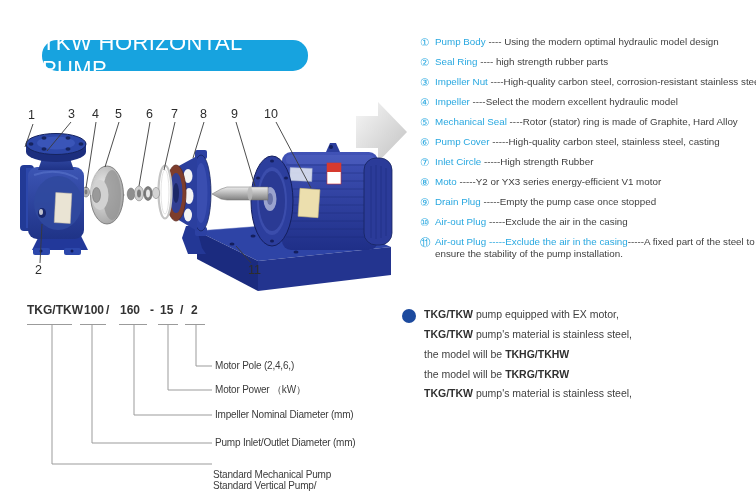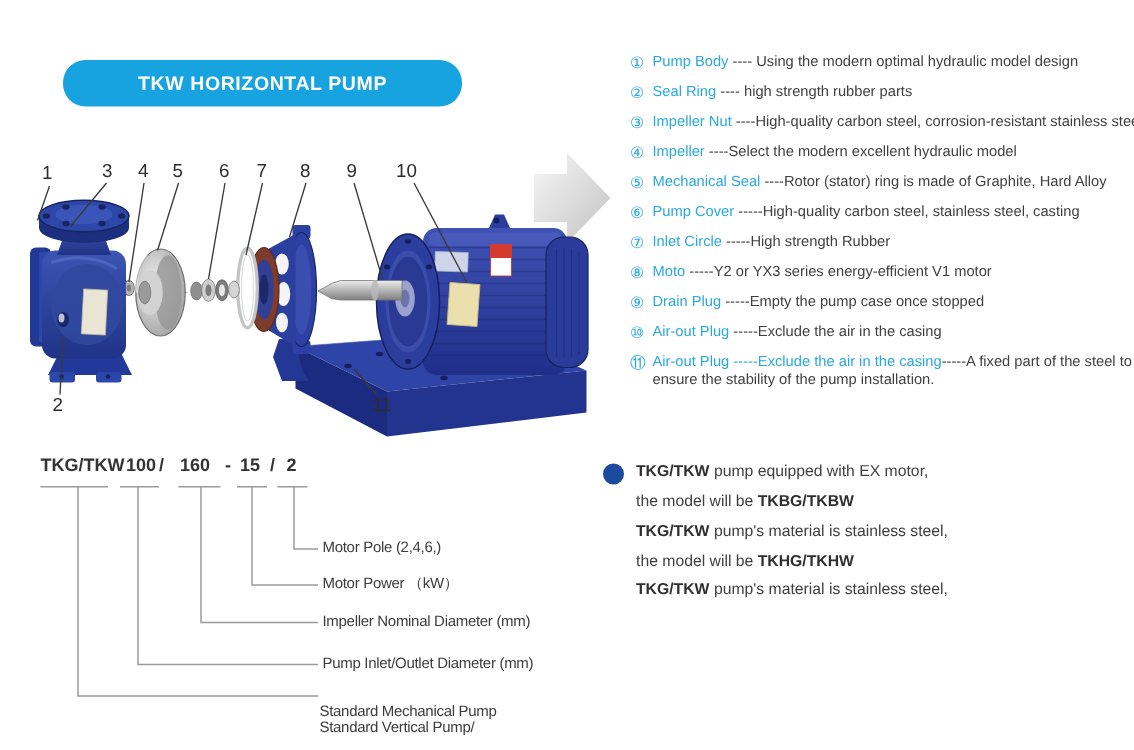--- a/index.html
+++ b/index.html
@@ -2,21 +2,21 @@
 <html><head>
 <meta charset="utf-8">
 <style>
   html,body{margin:0;padding:0;}
   body{width:756px;height:500px;position:relative;background:#ffffff;overflow:hidden;
        font-family:"Liberation Sans",sans-serif;color:#3f3f3f;}
 
   
   .banner{position:absolute;left:42px;top:40px;width:266px;height:31px;background:#17a3df;
           border-radius:15px;display:flex;align-items:center;justify-content:center;}
-  .banner span{color:#fff;font-weight:bold;font-size:13px;letter-spacing:.4px;}
+  .banner span{color:#fff;font-weight:normal;font-size:22px;letter-spacing:.4px;}
 
   
   #diagram-svg{position:absolute;left:0;top:95px;}
   .co{position:absolute;font-size:12.5px;color:#2d2d2d;}
   .co.n1{left:28px;top:108px}.co.n3{left:68px;top:107px}.co.n4{left:92px;top:107px}
   .co.n5{left:115px;top:107px}.co.n6{left:146px;top:107px}.co.n7{left:171px;top:107px}
   .co.n8{left:200px;top:107px}.co.n9{left:231px;top:107px}.co.n10{left:264px;top:107px}
   .co.n2{left:35px;top:263px}.co.n11{left:248px;top:263px}
 
   
@@ -268,17 +268,17 @@
 <div class="mlabel l0">Motor Pole (2,4,6,)</div>
 <div class="mlabel l1">Motor Power （kW）</div>
 <div class="mlabel l2">Impeller Nominal Diameter (mm)</div>
 <div class="mlabel l3">Pump Inlet/Outlet Diameter (mm)</div>
 <div class="mlabel l4">Standard Vertical Pump/</div>
 <div class="mlabel l5">Standard Mechanical Pump</div>
 
 <div class="bullet"></div>
 <div class="variants">
   <div class="vline"><b>TKG/TKW</b><span> pump equipped with EX motor,</span></div>
-  <div class="vline g7"><span>the model will be </span><b class="b2">TKBG/TKBW</b></div>
   <div class="vline g7"><b>TKG/TKW</b><span> pump's material is stainless steel,</span></div>
   <div class="vline g7"><span>the model will be </span><b class="b2">TKHG/TKHW</b></div>
+  <div class="vline g7"><span>the model will be </span><b class="b2">TKRG/TKRW</b></div>
   <div class="vline g6"><b>TKG/TKW</b><span> pump's material is stainless steel,</span></div>
 </div>
 
 </body></html>

